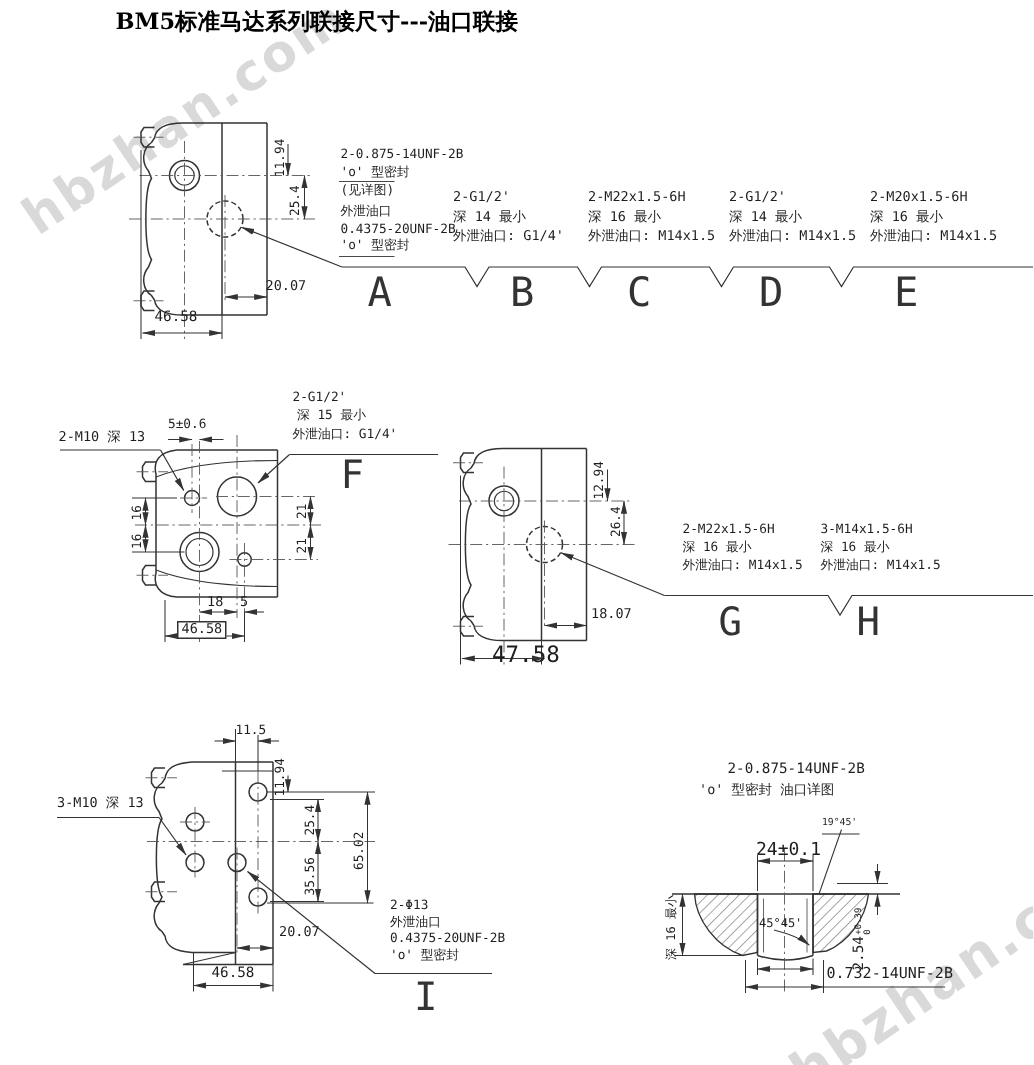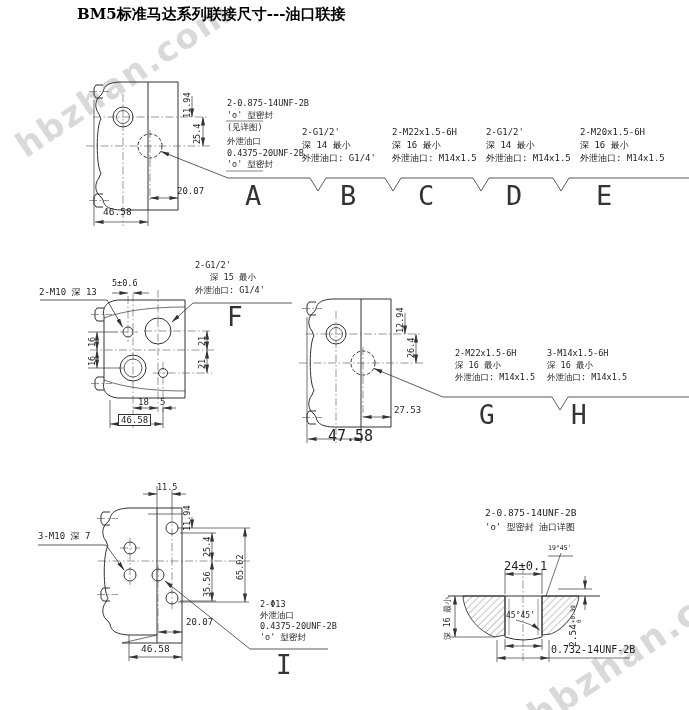--- a/index.html
+++ b/index.html
@@ -259,63 +259,63 @@
   <div class="t" style="left:486px;top:153px;font-size:9px;">外泄油口: M14x1.5</div>
   <div class="t letter" style="left:506px;top:182px;">D</div>
 
   <div class="t" style="left:580px;top:127px;font-size:9px;text-align:center;">2-M20x1.5-6H</div>
   <div class="t" style="left:580px;top:140px;font-size:9px;">深 16 最小</div>
   <div class="t" style="left:580px;top:153px;font-size:9px;">外泄油口: M14x1.5</div>
   <div class="t letter" style="left:596px;top:182px;">E</div>
 
   <div class="t" style="left:39px;top:287px;font-size:9px;">2-M10 深 13</div>
   <div class="t" style="left:195px;top:261px;font-size:8.5px;">2-G1/2'</div>
-  <div class="t" style="left:210px;top:273px;font-size:8.5px;">深 15 最小</div>
+  <div class="t" style="left:198px;top:273px;font-size:8.5px;">深 15 最小</div>
   <div class="t" style="left:195px;top:286px;font-size:8.5px;">外泄油口: G1/4'</div>
   <div class="t" style="left:112px;top:279px;font-size:8.5px;">5±0.6</div>
   <div class="t rot" style="left:88px;top:347px;font-size:8.5px;">16</div>
   <div class="t rot" style="left:88px;top:366px;font-size:8.5px;">16</div>
   <div class="t rot" style="left:198px;top:346px;font-size:8.5px;">21</div>
   <div class="t rot" style="left:198px;top:369px;font-size:8.5px;">21</div>
   <div class="t" style="left:138px;top:397px;font-size:9px;">18</div>
   <div class="t" style="left:160px;top:397px;font-size:9px;">5</div>
   <div class="t boxed" style="left:118px;top:414px;font-size:9px;">46.58</div>
   <div class="t letter" style="left:227px;top:304px;font-size:26px;">F</div>
 
   <div class="t rot" style="left:396px;top:333px;font-size:8.5px;">12.94</div>
   <div class="t rot" style="left:407px;top:358px;font-size:8.5px;">26.4</div>
-  <div class="t" style="left:394px;top:405px;font-size:9px;">27.53</div>
+  <div class="t" style="left:394px;top:405px;font-size:9px;">18.07</div>
   <div class="t" style="left:328px;top:428px;font-size:15px;">47.58</div>
 
   <div class="t" style="left:455px;top:349px;font-size:8.5px;">2-M22x1.5-6H</div>
   <div class="t" style="left:455px;top:361px;font-size:8.5px;">深 16 最小</div>
   <div class="t" style="left:455px;top:373px;font-size:8.5px;">外泄油口: M14x1.5</div>
   <div class="t letter" style="left:479px;top:402px;font-size:26px;">G</div>
 
   <div class="t" style="left:547px;top:349px;font-size:8.5px;">3-M14x1.5-6H</div>
   <div class="t" style="left:547px;top:361px;font-size:8.5px;">深 16 最小</div>
   <div class="t" style="left:547px;top:373px;font-size:8.5px;">外泄油口: M14x1.5</div>
   <div class="t letter" style="left:571px;top:402px;font-size:26px;">H</div>
 
-  <div class="t" style="left:38px;top:531px;font-size:9px;">3-M10 深 7</div>
+  <div class="t" style="left:38px;top:531px;font-size:9px;">3-M10 深 13</div>
   <div class="t" style="left:157px;top:483px;font-size:8.5px;">11.5</div>
   <div class="t rot" style="left:183px;top:531px;font-size:8.5px;">11.94</div>
   <div class="t rot" style="left:203px;top:557px;font-size:8.5px;">25.4</div>
   <div class="t rot" style="left:203px;top:597px;font-size:8.5px;">35.56</div>
   <div class="t rot" style="left:236px;top:580px;font-size:8.5px;">65.02</div>
   <div class="t" style="left:186px;top:617px;font-size:9px;">20.07</div>
   <div class="t" style="left:141px;top:644px;font-size:9.5px;">46.58</div>
   <div class="t" style="left:260px;top:600px;font-size:8.5px;">2-Φ13</div>
   <div class="t" style="left:260px;top:611px;font-size:8.5px;">外泄油口</div>
   <div class="t" style="left:260px;top:622px;font-size:8.5px;">0.4375-20UNF-2B</div>
   <div class="t" style="left:260px;top:633px;font-size:8.5px;">'o' 型密封</div>
   <div class="t letter" style="left:276px;top:652px;font-size:26px;">I</div>
 
   <div class="t" style="left:485px;top:508px;font-size:9.5px;">2-0.875-14UNF-2B</div>
-  <div class="t" style="left:485px;top:522px;font-size:9px;">'o' 型密封 油口详图</div>
+  <div class="t" style="left:466px;top:522px;font-size:9px;">'o' 型密封 油口详图</div>
   <div class="t" style="left:504px;top:560px;font-size:12px;">24±0.1</div>
   <div class="t" style="left:548px;top:545px;font-size:6.5px;">19°45'</div>
   <div class="t" style="left:506px;top:611px;font-size:8px;">45°45'</div>
   <div class="t rot" style="left:443px;top:640px;font-size:8px;">深 16 最小</div>
   <div class="t rot" style="left:568px;top:647px;font-size:9.5px;">
     <span>2.54</span><span class="tolstack">
         <span>+0.39</span>
         <span>0</span>
       </span>
   </div>

